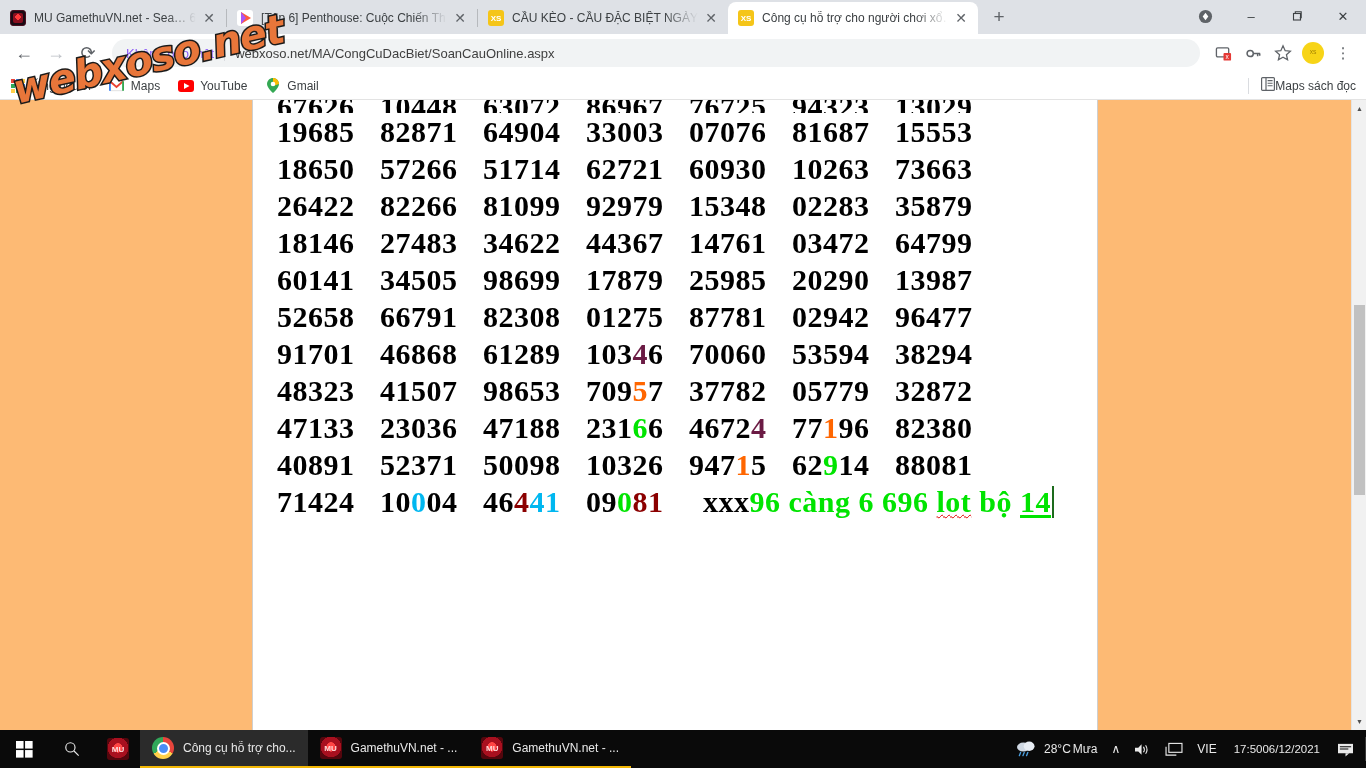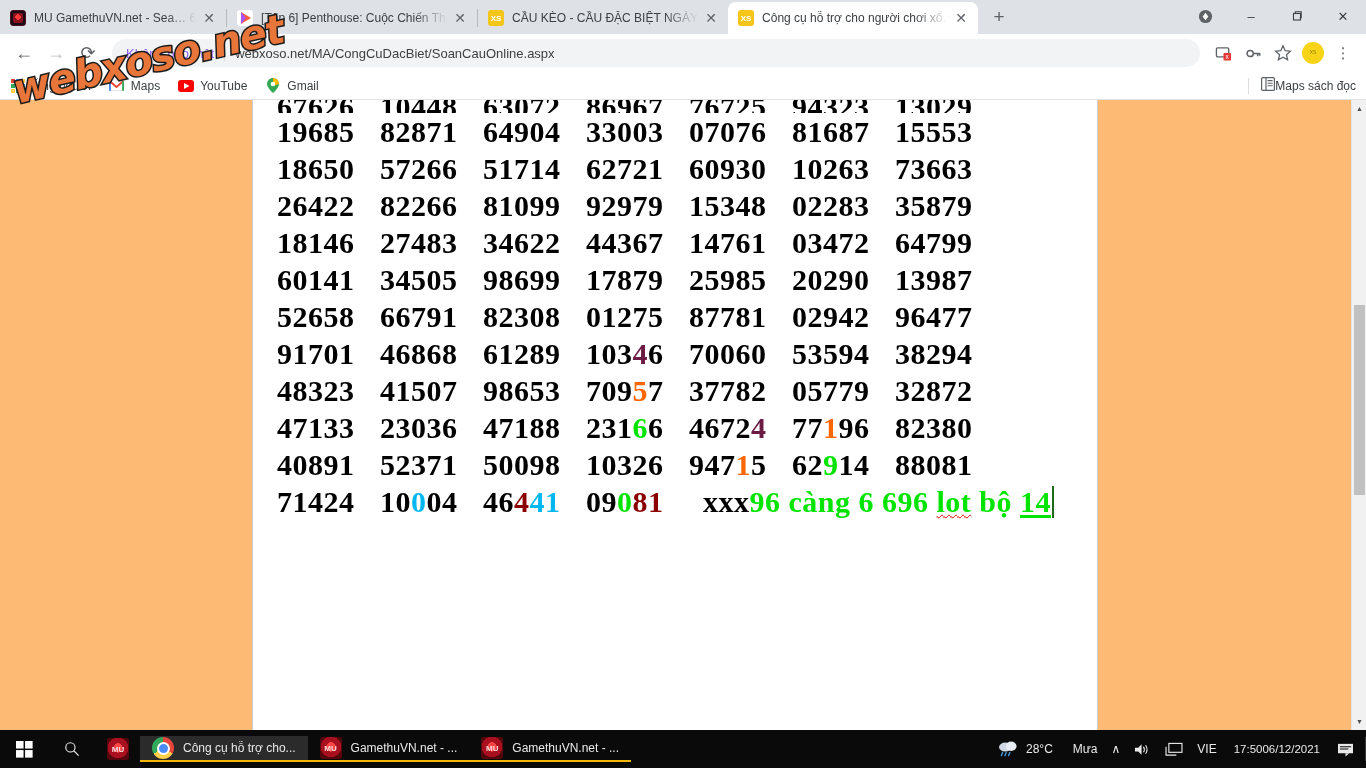--- a/index.html
+++ b/index.html
@@ -165,21 +165,21 @@
   
   .taskbar {
     position:absolute; left:0; bottom:0; width:1366px; height:38px;
     background:#0a0a0a; display:flex; align-items:center;
   }
   .tb-start { width:48px;height:38px;display:flex;align-items:center;justify-content:center;}
   .tb-search { width:48px;height:38px;display:flex;align-items:center;justify-content:center;
                color:#e8e8e8; font-size:15px;}
   .tb-pin { width:44px;height:38px;display:flex;align-items:center;justify-content:center;}
   .tb-task {
-    height:26px; display:flex; align-items:center; padding:0 12px;
+    height:38px; display:flex; align-items:center; padding:0 12px;
     color:#e8e8e8; font-size:12px; max-width:172px;
     border-bottom:2px solid transparent;
   }
   .tb-task.active { background:#2b2b2b; border-bottom-color:#f2b705; }
   .tb-task.inactive { border-bottom-color:#f2b705; }
   .tb-task .ic { width:22px;height:22px;flex:0 0 22px;margin-right:9px;
                  display:flex;align-items:center;justify-content:center; }
   .tb-task .lbl { white-space:nowrap; overflow:hidden; text-overflow:ellipsis; }
   .tray { position:absolute; right:0; bottom:0; height:38px; display:flex; align-items:center;}
   .tray-item { display:flex;align-items:center; color:#e9e9e9; font-size:12px; padding:0 7px; }
@@ -410,21 +410,21 @@
 
     <div class="tray">
       <div class="tray-item">
         <span style="margin-right:7px">
           <svg width="22" height="18" viewBox="0 0 24 20">
               <ellipse cx="9" cy="9" rx="7" ry="5" fill="#cfd8e3"></ellipse>
               <ellipse cx="15.5" cy="8" rx="6" ry="5.2" fill="#e8edf4"></ellipse>
               <path d="M6 15 L4.6 18.5 M10 15 L8.6 18.5 M14 15 L12.6 18.5" stroke="#4a9fe0" stroke-width="1.5" stroke-linecap="round"></path>
             </svg>
         </span>
-        <span style="margin-right:20px">28°C</span>
+        <span style="margin-right:2px">28°C</span>
         <span>Mưa</span>
       </div>
       <div class="tray-item">∧</div>
       <div class="tray-item">
         <svg width="17" height="15" viewBox="0 0 18 16">
             <polygon points="1,6 4.5,6 8,2.5 8,13.5 4.5,10 1,10" fill="#e9e9e9"></polygon>
             <path d="M10 5 Q12 8 10 11 M12.3 3.4 Q15.3 8 12.3 12.6" stroke="#e9e9e9" stroke-width="1.2" fill="none"></path>
           </svg>
       </div>
       <div class="tray-item">

